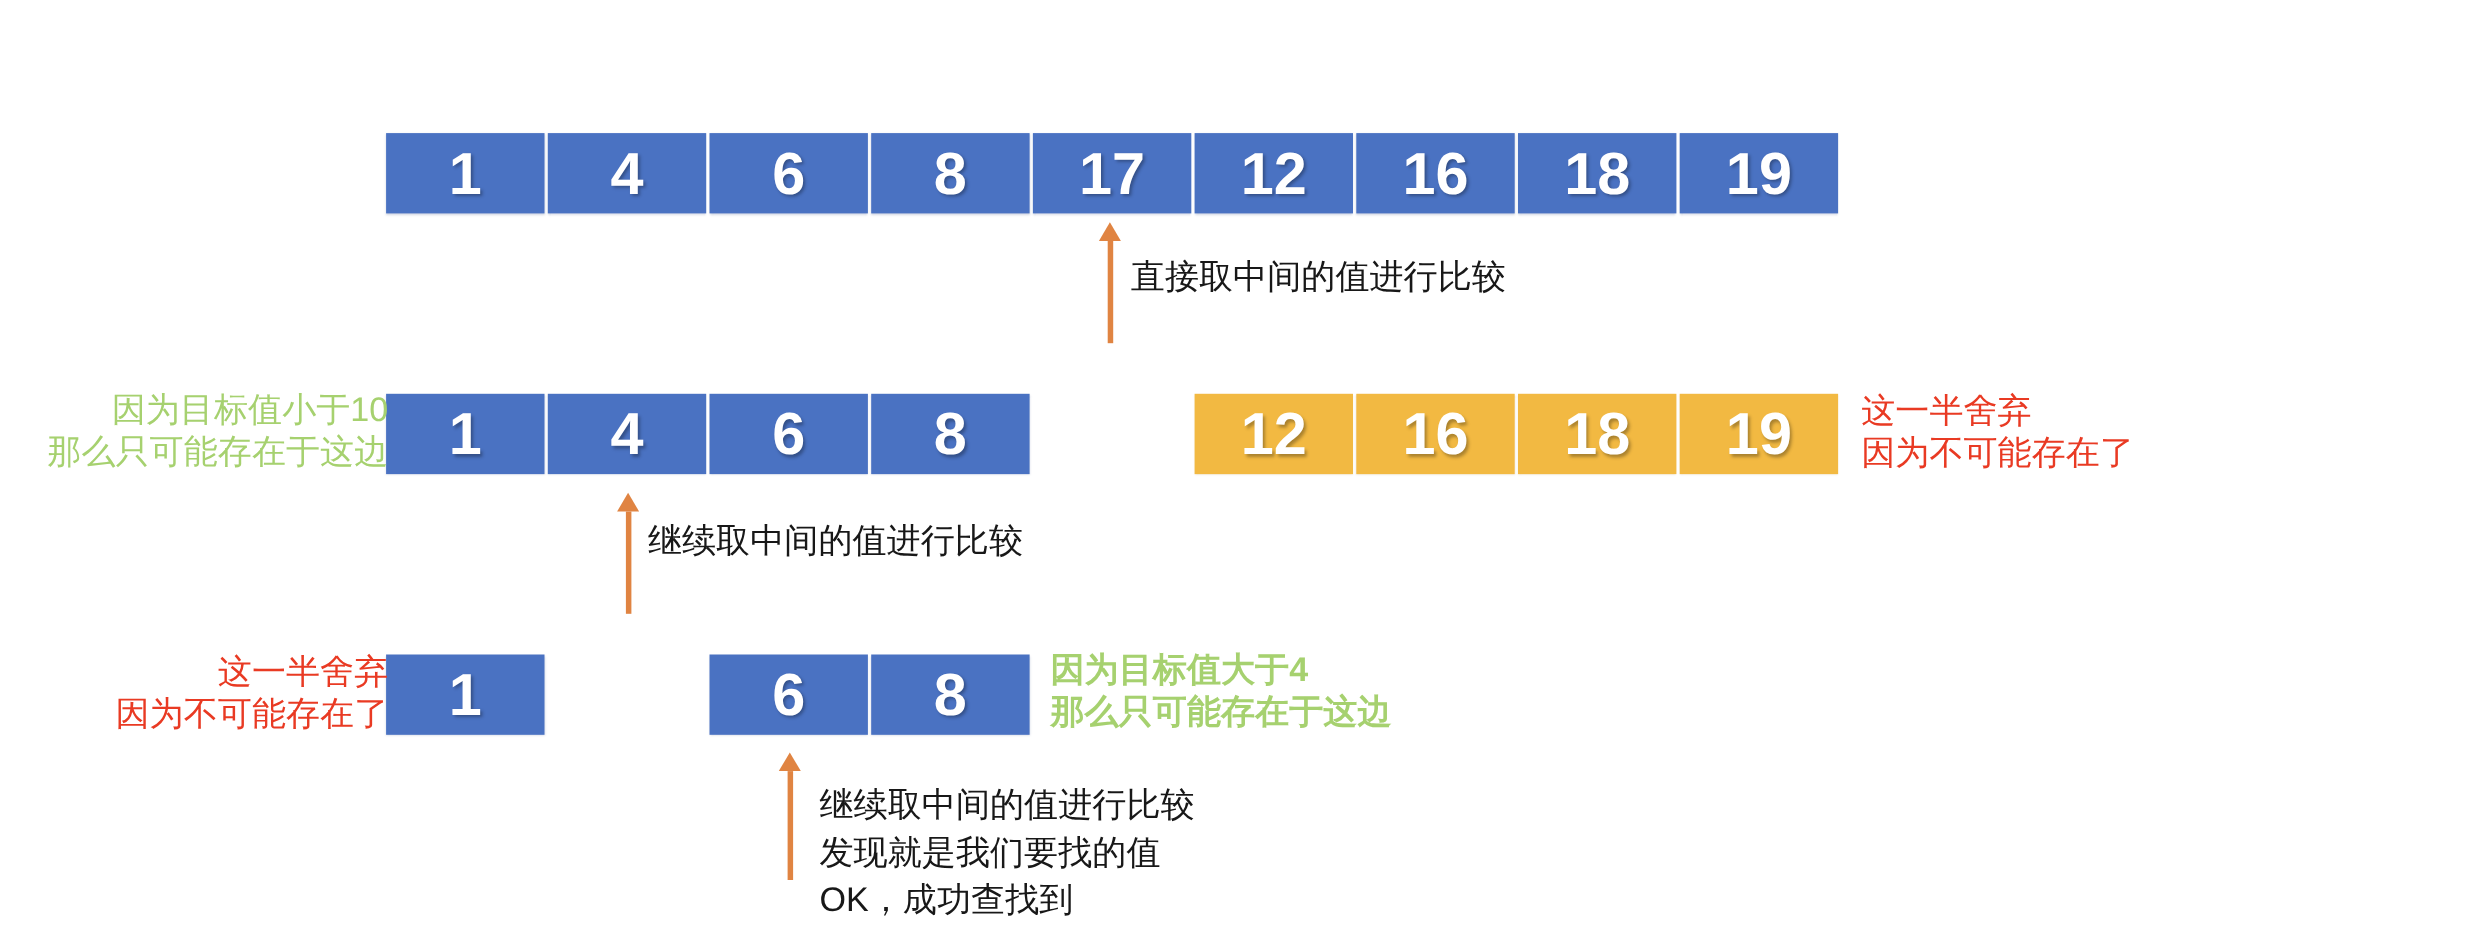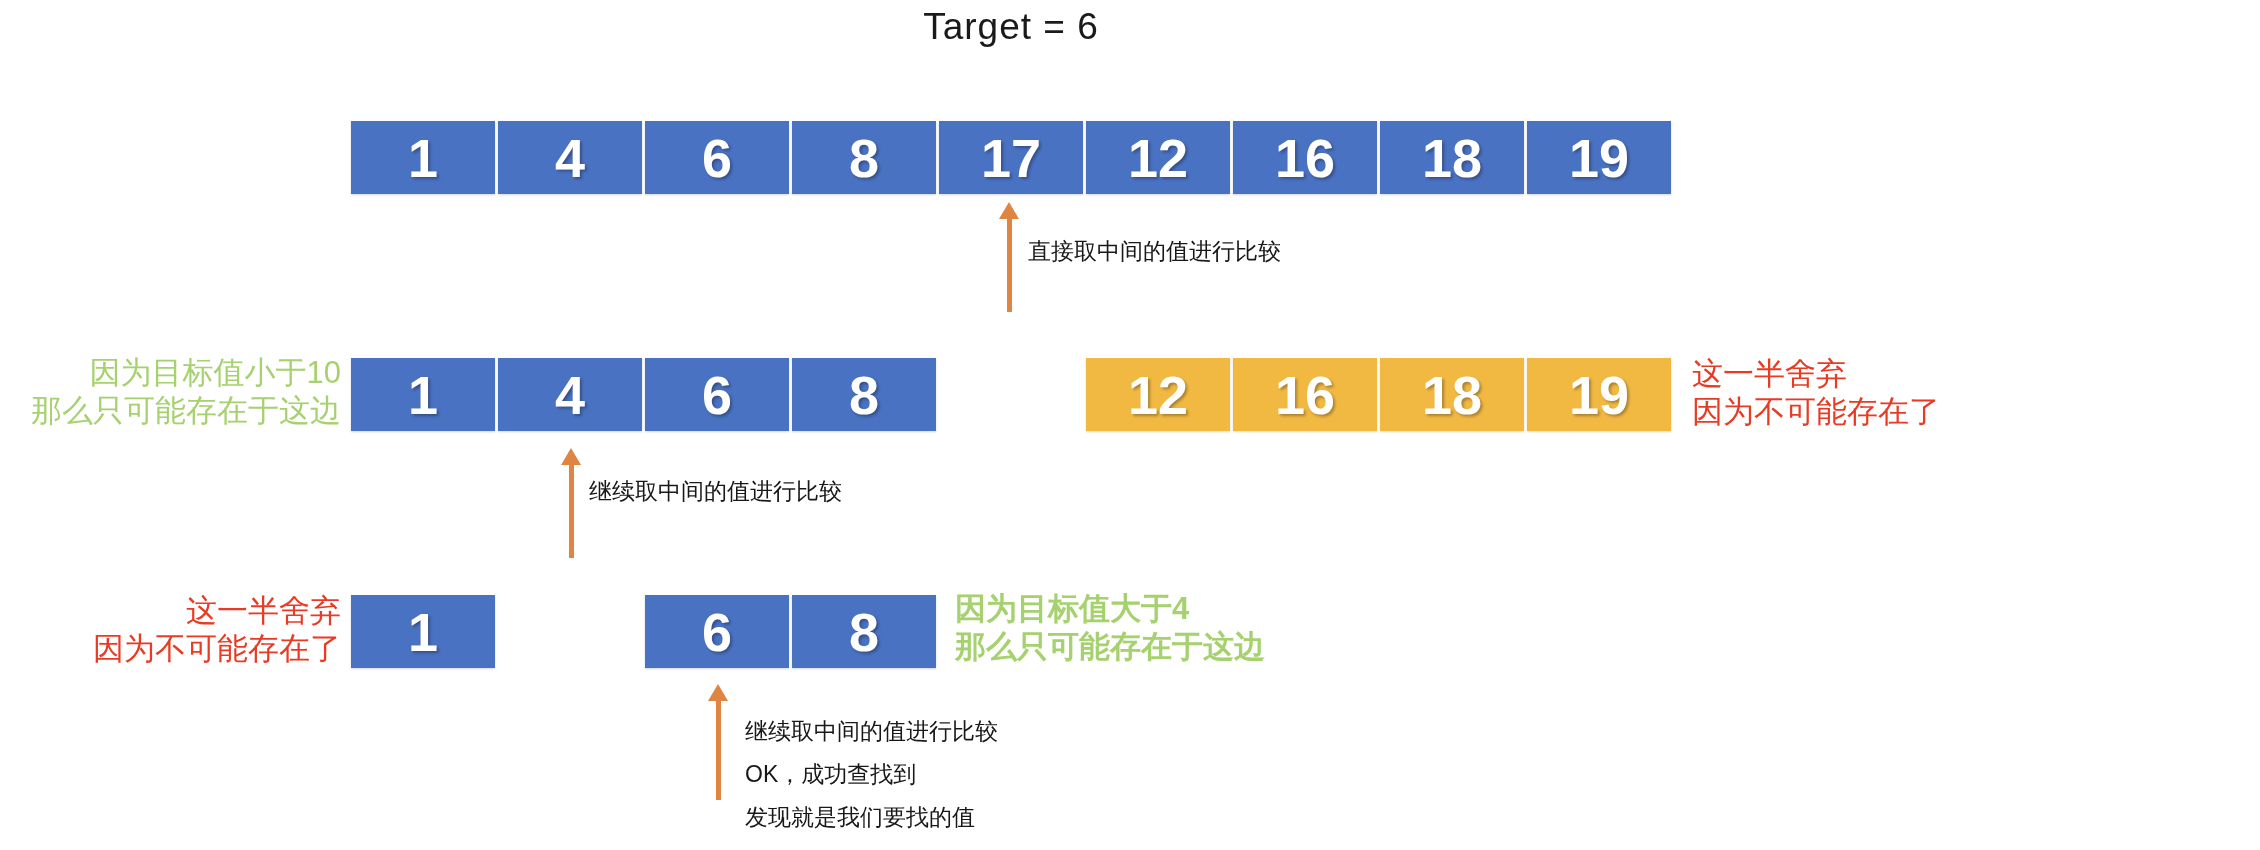--- a/index.html
+++ b/index.html
@@ -61,43 +61,43 @@
     border-right: 10px solid transparent;
     border-bottom: 17px solid var(--arrow-orange, #e08442);
   }
   .arrow-shaft {
     width: 5px;
     flex: 1;
     background: var(--arrow-orange, #e08442);
   }
   .note {
     position: absolute;
-    font-size: 23px;
+    font-size: 31px;
     line-height: 43px;
     color: #181818;
     white-space: nowrap;
   }
   .side-note {
     position: absolute;
     font-size: 31px;
     line-height: 38px;
     white-space: nowrap;
   }
   .side-note.right-aligned {
     text-align: right;
+    margin-left: 12px;
   }
   .green-note { color: var(--text-green, #a6d16f); }
   .red-note   { color: var(--text-red, #e93a23); font-family: Liberation Serif, serif; }
 </style>
 </head>
 <body>
 
 <div id="canvas">
 
-  <div class="title">Target = 6</div>
 
   <div class="row" style="left:351px; top:121px;">
       <div class="cell">1</div>
       <div class="cell">4</div>
       <div class="cell">6</div>
       <div class="cell">8</div>
       <div class="cell">17</div>
       <div class="cell">12</div>
       <div class="cell">16</div>
       <div class="cell">18</div>
@@ -165,17 +165,17 @@
     <div>那么只可能存在于这边</div>
   </div>
 
   <div class="arrow" style="left:708px; top:684px; height:116px;">
     <div class="arrow-head"></div>
     <div class="arrow-shaft"></div>
   </div>
 
   <div class="note" style="left:745px; top:710px;">
     <div>继续取中间的值进行比较</div>
+    <div>发现就是我们要找的值</div>
     <div>OK，成功查找到</div>
-    <div>发现就是我们要找的值</div>
   </div>
 
 </div>
 
 </body></html>

